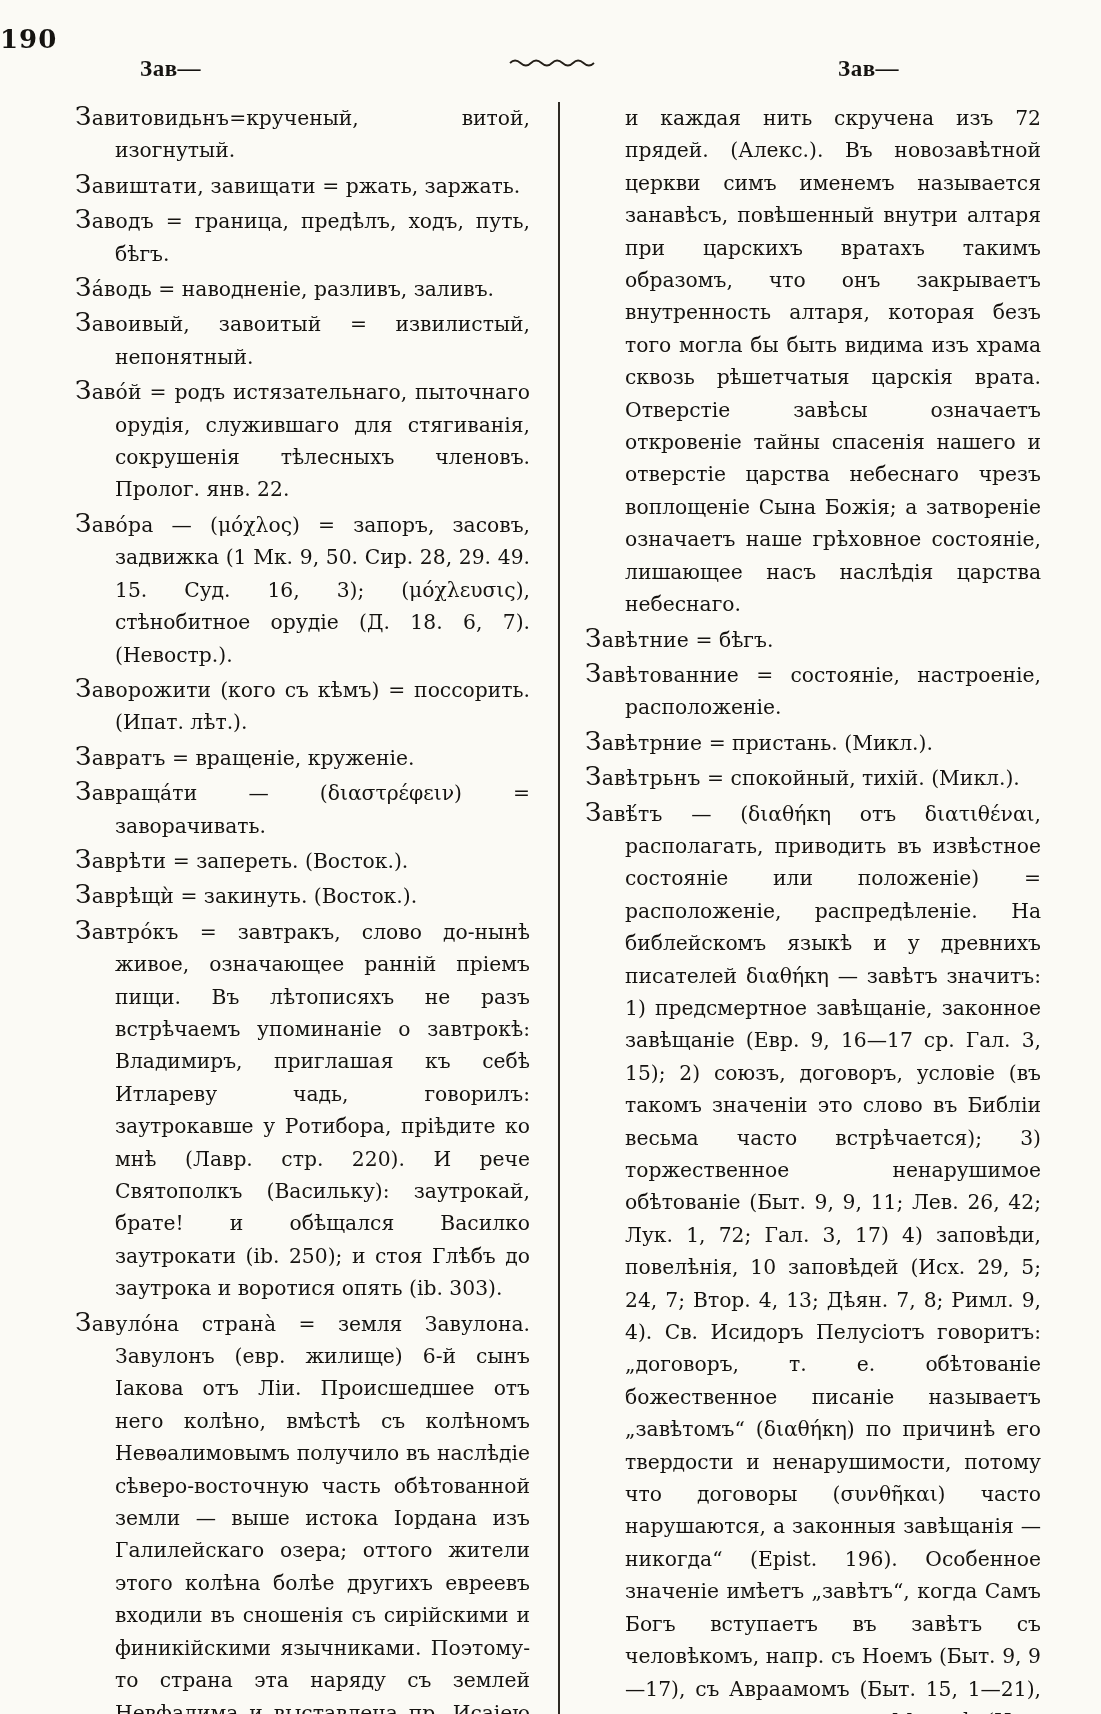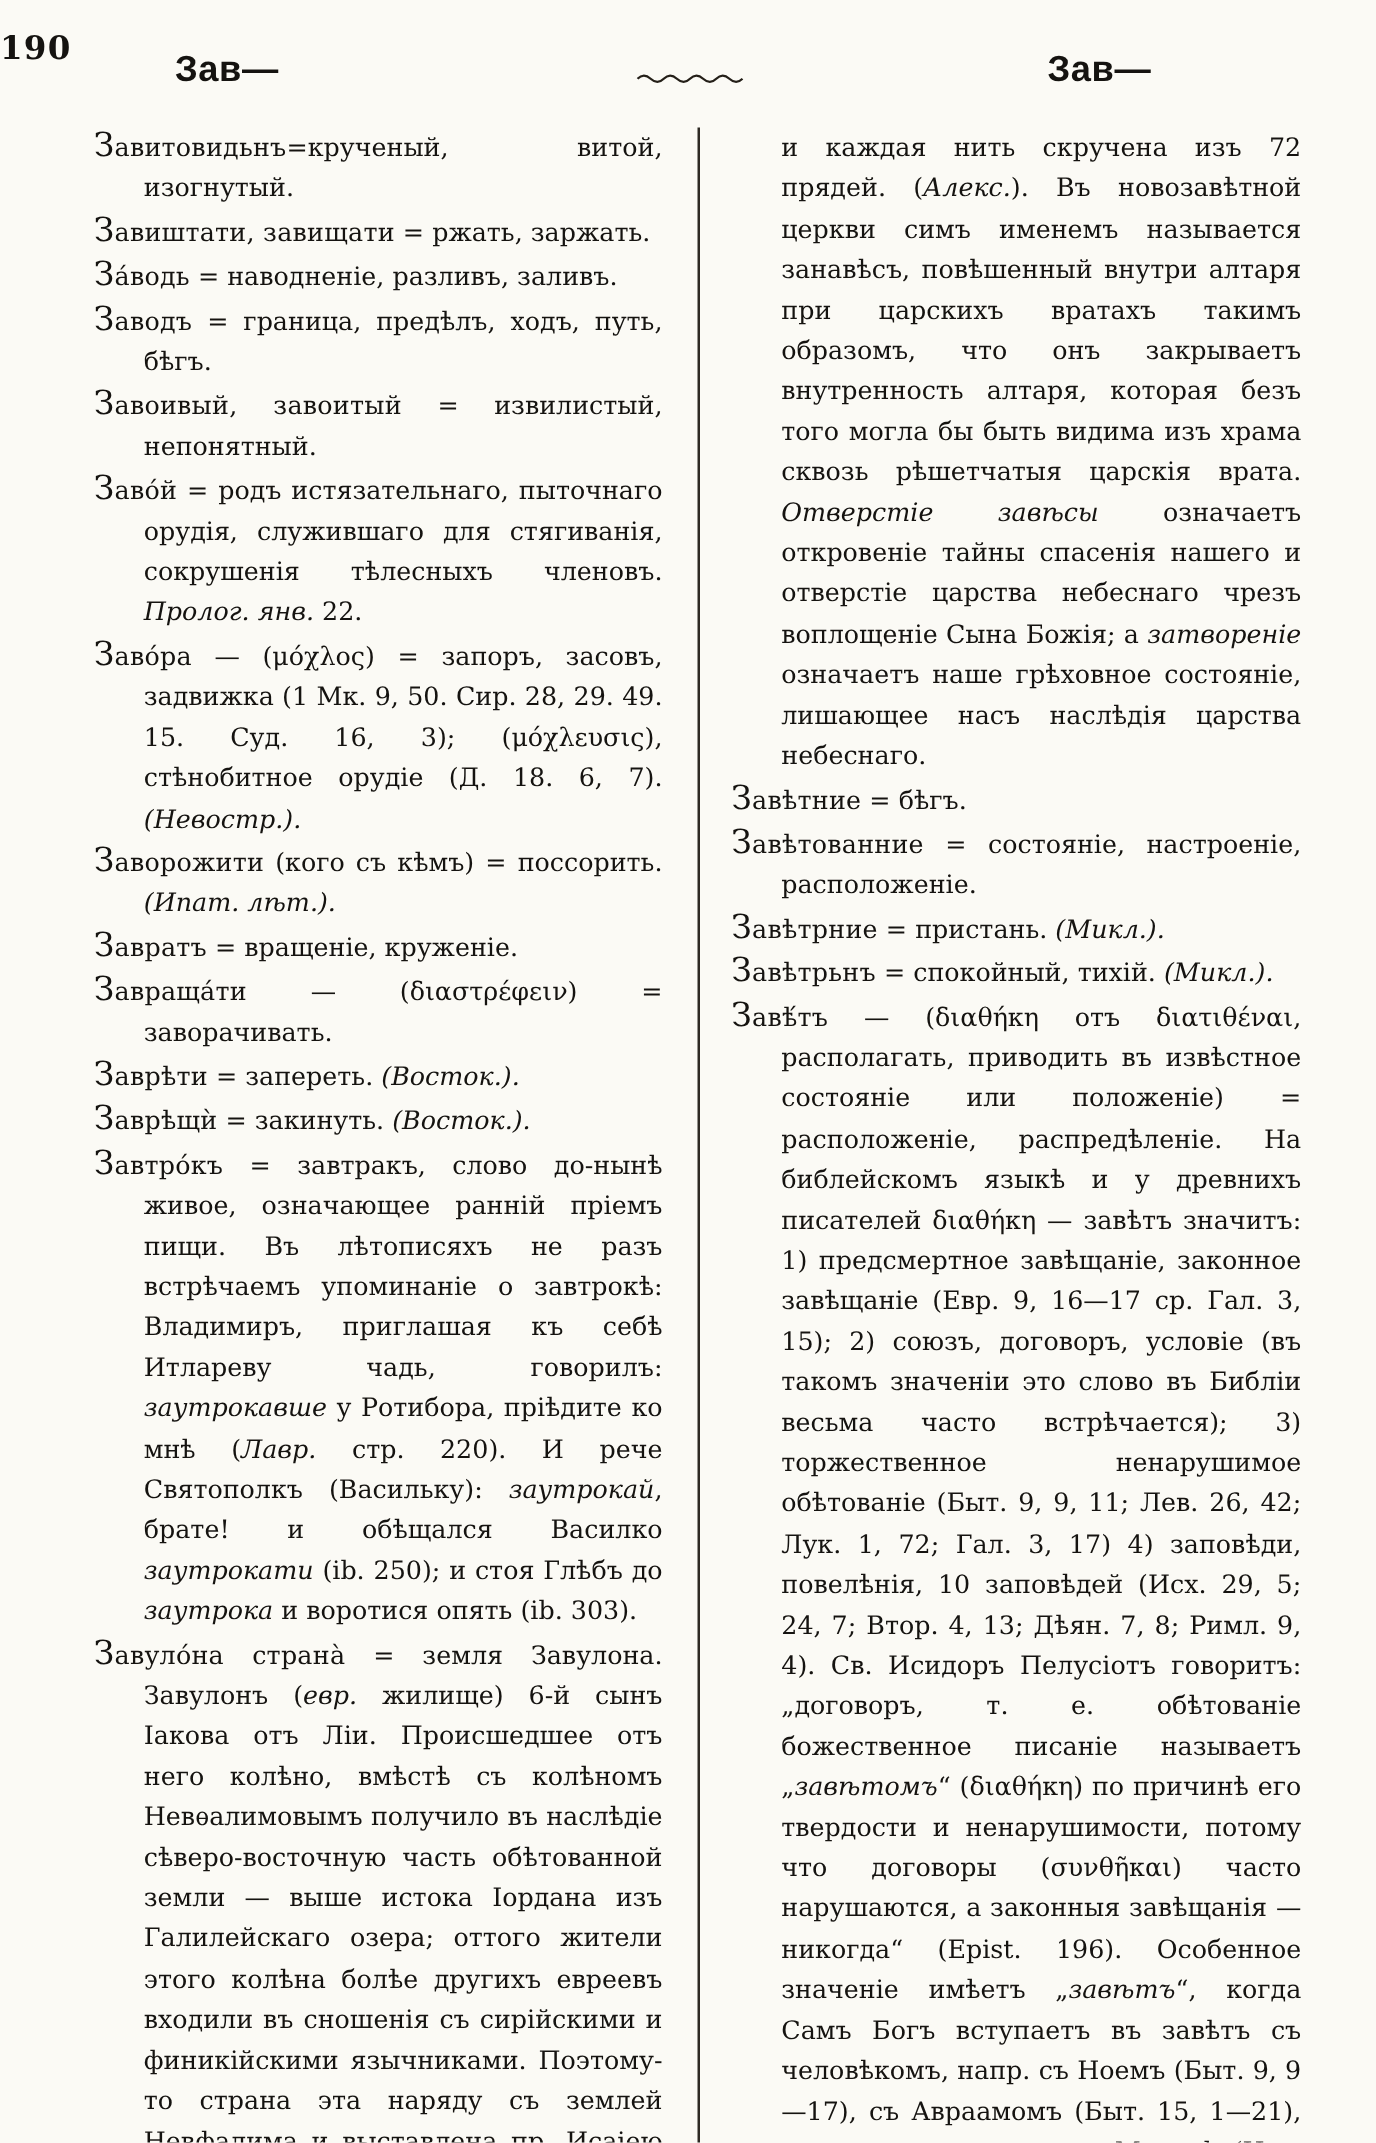--- a/index.html
+++ b/index.html
@@ -14,23 +14,23 @@
   .page-number{
     position:absolute;top:24px;left:0;right:0;
     text-align:left;
     font-size:26px;font-weight:bold;letter-spacing:1px;
   }
   .page-rule{
     position:absolute;top:58px;left:0;right:0;
     text-align:center;line-height:0;
   }
   .running-head{
-    position:absolute;top:40px;
-    font-size:29px;font-weight:bold;letter-spacing:0.5px;
-    font-family:Liberation Sans, sans-serif;
+    position:absolute;top:56px;
+    font-size:23px;font-weight:bold;letter-spacing:0.5px;
+    font-family:Liberation Serif, serif;
   }
   .running-head.left{left:140px;}
   .running-head.right{left:838px;}
   .columns{
     position:absolute;top:102px;left:75px;width:968px;
     display:flex;align-items:flex-start;
   }
   .col{
     text-align:justify;
     font-size:20.3px;line-height:32.4px;
@@ -54,42 +54,42 @@
     text-indent:0;
   }
   .headword{
     font-weight:normal;
     letter-spacing:0.2px;
   }
   .hw-init{
     font-size:1.3em;
     line-height:0;
   }
-  .it{font-style:italic;}
+  .it{}
 </style>
 </head>
 <body>
 
 <div class="page-number">190</div>
 
 <div class="page-rule">
   <svg width="88" height="10" viewBox="0 0 88 10">
     <path d="M3 5 q 5 -5 10.5 0 t 10.5 0 t 10.5 0 t 10.5 0 t 10.5 0 t 10.5 0 t 10.5 0 t 10.5 0" stroke="#241f18" stroke-width="1.8" fill="none"></path>
   </svg>
 </div>
 
 <div class="running-head left">Зав—</div>
 <div class="running-head right">Зав—</div>
 
 <div class="columns">
   <div class="col left" id="col-left">
       <p class="entry"><span class="headword"><span class="hw-init">З</span>авитовидьнъ</span><span>=крученый, витой, изогнутый.</span></p>
       <p class="entry"><span class="headword"><span class="hw-init">З</span>авиштати, завищати</span><span> = ржать, заржать.</span></p>
+      <p class="entry"><span class="headword"><span class="hw-init">З</span>аводъ</span><span> = граница, предѣлъ, ходъ, путь, бѣгъ.</span></p>
       <p class="entry"><span class="headword"><span class="hw-init">З</span>а́водь</span><span> = наводненіе, разливъ, заливъ.</span></p>
-      <p class="entry"><span class="headword"><span class="hw-init">З</span>аводъ</span><span> = граница, предѣлъ, ходъ, путь, бѣгъ.</span></p>
       <p class="entry"><span class="headword"><span class="hw-init">З</span>авоивый, завоитый</span><span> = извилистый, непонятный.</span></p>
       <p class="entry"><span class="headword"><span class="hw-init">З</span>аво́й</span><span> = родъ истязательнаго, пыточнаго орудія, служившаго для стягиванія, сокрушенія тѣлесныхъ членовъ. </span><span class="it">Пролог. янв.</span><span> 22.</span></p>
       <p class="entry"><span class="headword"><span class="hw-init">З</span>аво́ра</span><span> — (μόχλος) = запоръ, засовъ, задвижка (1 Мк. 9, 50. Сир. 28, 29. 49. 15. Суд. 16, 3); (μόχλευσις), стѣнобитное орудіе (Д. 18. 6, 7). </span><span class="it">(Невостр.).</span></p>
       <p class="entry"><span class="headword"><span class="hw-init">З</span>аворожити</span><span> (кого съ кѣмъ) = поссорить. </span><span class="it">(Ипат. лѣт.).</span></p>
       <p class="entry"><span class="headword"><span class="hw-init">З</span>авратъ</span><span> = вращеніе, круженіе.</span></p>
       <p class="entry"><span class="headword"><span class="hw-init">З</span>авраща́ти</span><span> — (διαστρέφειν) = заворачивать.</span></p>
       <p class="entry"><span class="headword"><span class="hw-init">З</span>аврѣти</span><span> = запереть. </span><span class="it">(Восток.).</span></p>
       <p class="entry"><span class="headword"><span class="hw-init">З</span>аврѣщѝ</span><span> = закинуть. </span><span class="it">(Восток.).</span></p>
       <p class="entry"><span class="headword"><span class="hw-init">З</span>автро́къ</span><span> = завтракъ, слово до-нынѣ живое, означающее ранній пріемъ пищи. Въ лѣтописяхъ не разъ встрѣчаемъ упоминаніе о завтрокѣ: Владимиръ, приглашая къ себѣ Итлареву чадь, говорилъ: </span><span class="it">заутрокавше</span><span> у Ротибора, пріѣдите ко мнѣ (</span><span class="it">Лавр.</span><span> стр. 220). И рече Святополкъ (Васильку): </span><span class="it">заутрокай</span><span>, брате! и обѣщался Василко </span><span class="it">заутрокати</span><span> (ib. 250); и стоя Глѣбъ до </span><span class="it">заутрока</span><span> и воротися опять (ib. 303).</span></p>
       <p class="entry"><span class="headword"><span class="hw-init">З</span>авуло́на страна̀</span><span> = земля Завулона. Завулонъ (</span><span class="it">евр.</span><span> жилище) 6-й сынъ Іакова отъ Ліи. Происшедшее отъ него колѣно, вмѣстѣ съ колѣномъ Невѳалимовымъ получило въ наслѣдіе сѣверо-восточную часть обѣтованной земли — выше истока Іордана изъ Галилейскаго озера; оттого жители этого колѣна болѣе другихъ евреевъ входили въ сношенія съ сирійскими и финикійскими язычниками. Поэтому-то страна эта наряду съ землей Невфалима и выставлена пр. Исаіею въ 9, 1, какъ представительница Галилеи языковъ.</span></p>

